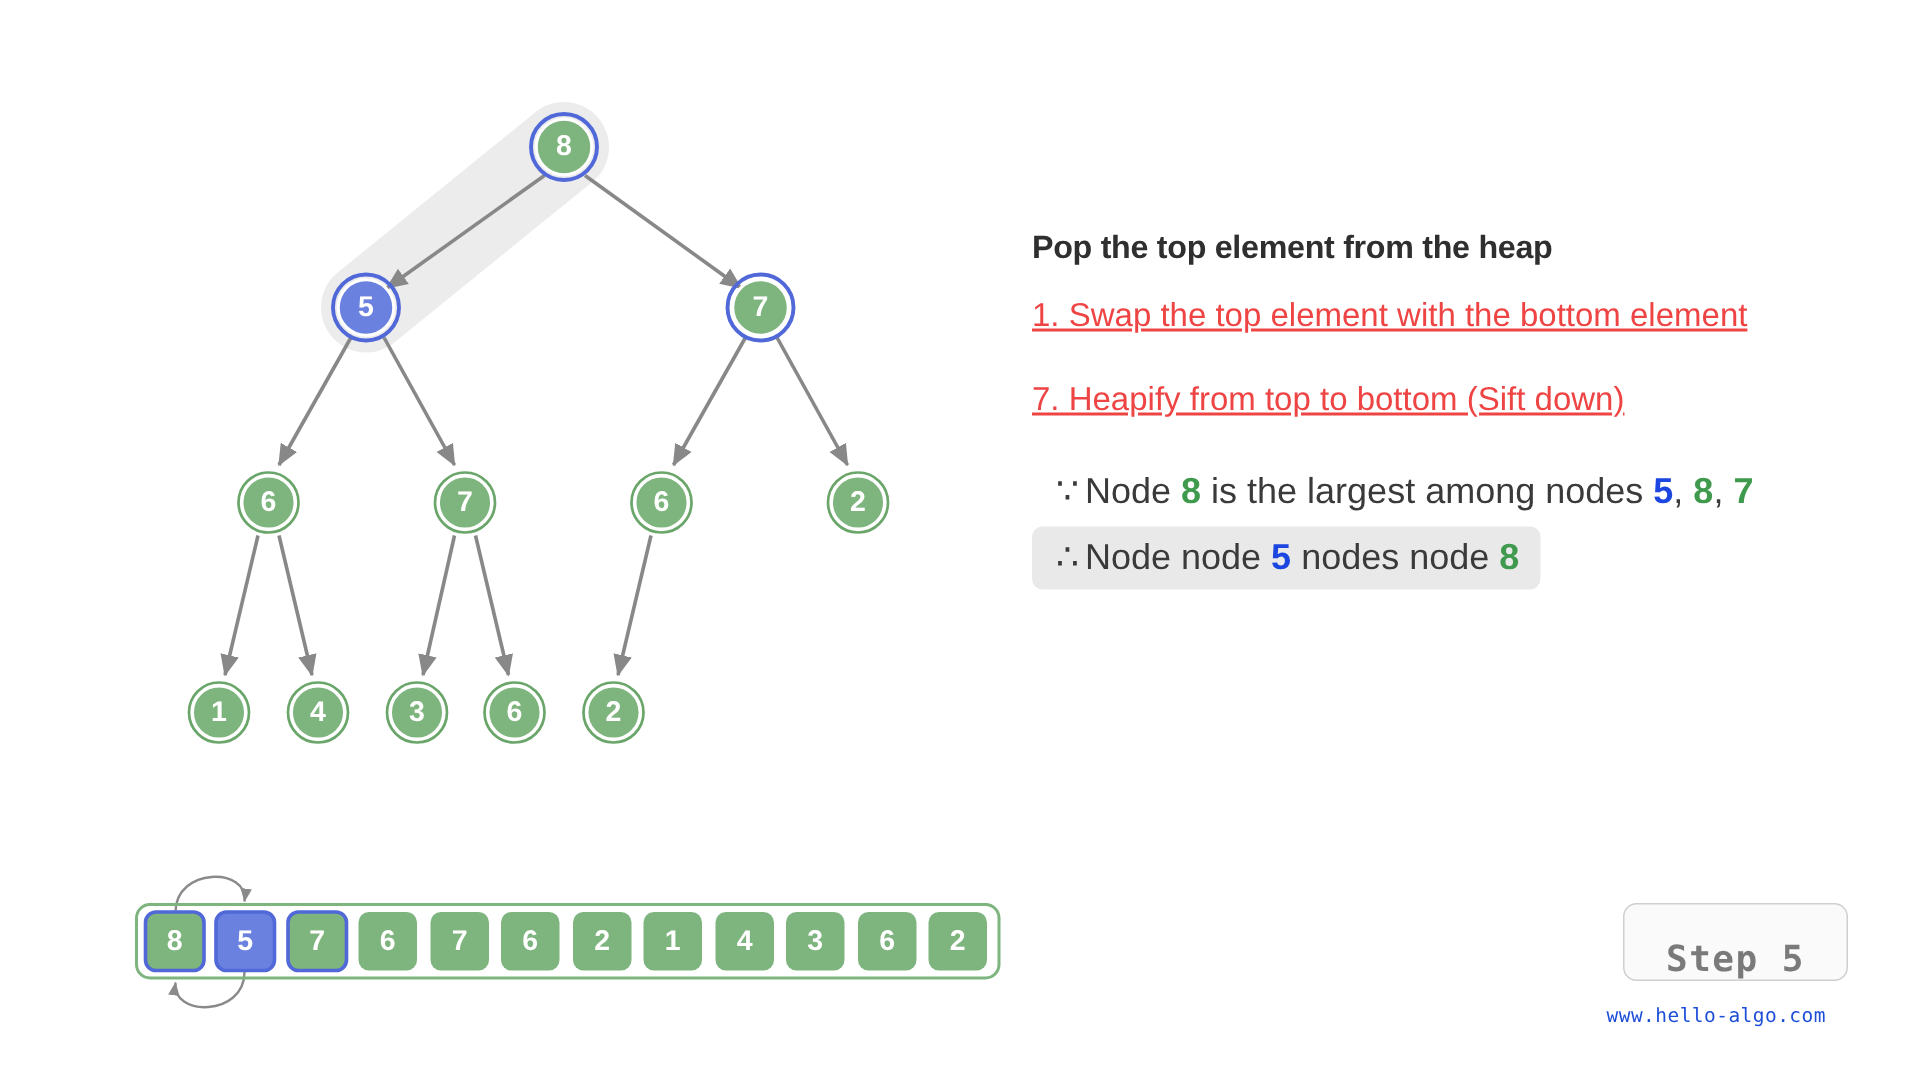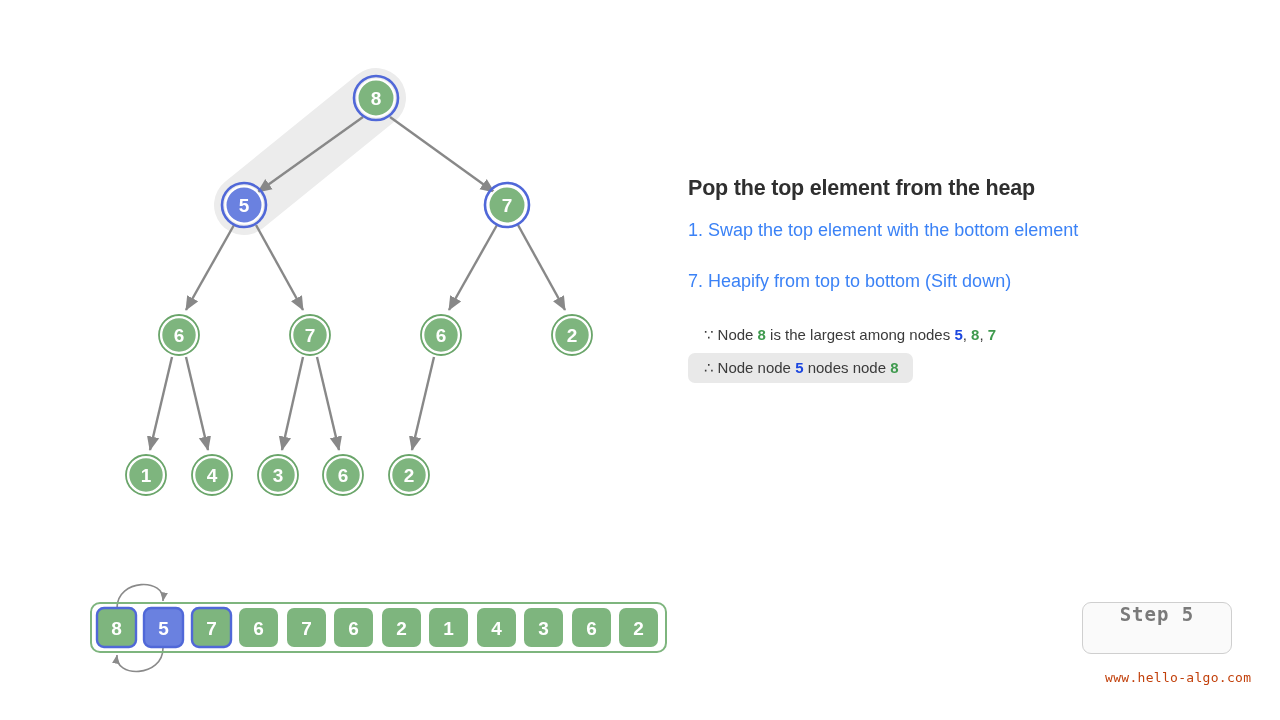--- a/index.html
+++ b/index.html
@@ -46,43 +46,44 @@
     font-weight: bold;
     fill: #ffffff;
     text-anchor: middle;
     dominant-baseline: central;
   }
 
   
   #panel {
     position: absolute;
     left: 688px;
-    top: 176px;
+    top: 153px;
     width: 560px;
   }
   #panel h1 {
     margin: 0 0 18px 0;
     font-size: 21.5px;
     font-weight: bold;
     color: #2f2f2f;
     letter-spacing: -0.2px;
   }
   .step-line {
-    font-size: 18px;
-    color: #3b82f6;
+    font-size: 22px;
+    color: #ef4444;
     margin: 0 0 28px 0;
     line-height: 1.25;
     white-space: nowrap;
+    text-decoration: underline;
   }
   .reason-list {
     margin: 0;
     padding: 0;
   }
   .reason {
-    font-size: 15px;
+    font-size: 24px;
     color: #3a3a3a;
     line-height: 1.3;
     padding: 5px 14px 6px 16px;
     margin: 0 0 2px 0;
     display: inline-block;
     white-space: nowrap;
     border-radius: 7px;
   }
   .reason.highlight {
     background: #e9e9e9;
@@ -97,37 +98,37 @@
   #step-badge {
     position: absolute;
     left: 1082px;
     top: 602px;
     width: 148px;
     height: 50px;
     border: 1px solid #cfcfcf;
     border-radius: 9px;
     background: #fafafa;
     display: flex;
-    align-items: flex-start;
+    align-items: flex-end;
     justify-content: center;
     font-family: "DejaVu Sans Mono", monospace;
-    font-size: 19px;
+    font-size: 24px;
     font-weight: bold;
     color: #7a7a7a;
     letter-spacing: 1px;
   }
 
   
   #watermark {
     position: absolute;
-    left: 1105px;
+    left: 1071px;
     top: 670px;
     font-family: "DejaVu Sans Mono", monospace;
     font-size: 13px;
-    color: #c2410c;
+    color: #1d4ed8;
     letter-spacing: 0.3px;
   }
 </style>
 </head>
 <body>
 
 <div id="stage">
 
   <svg id="diagram" viewBox="0 0 700 720">
     <defs>

